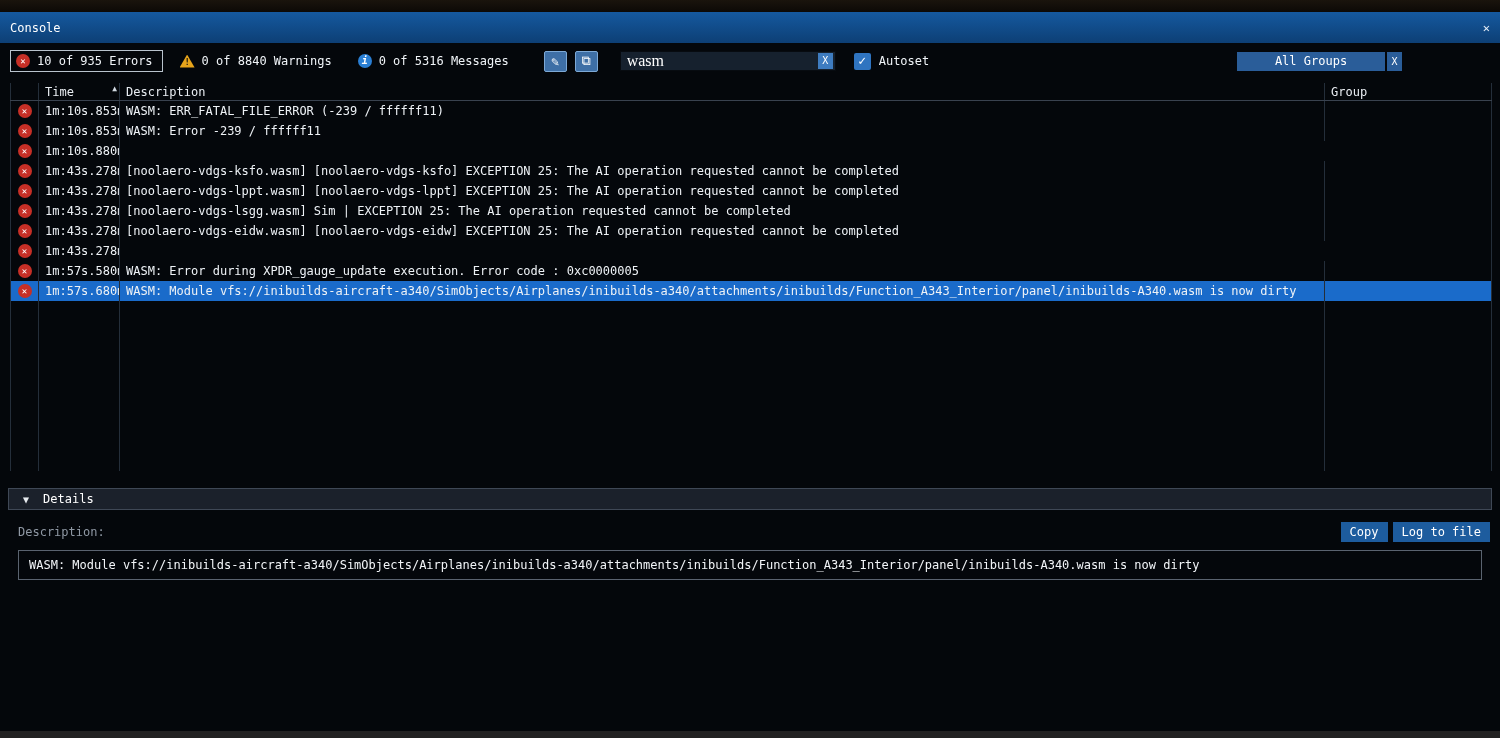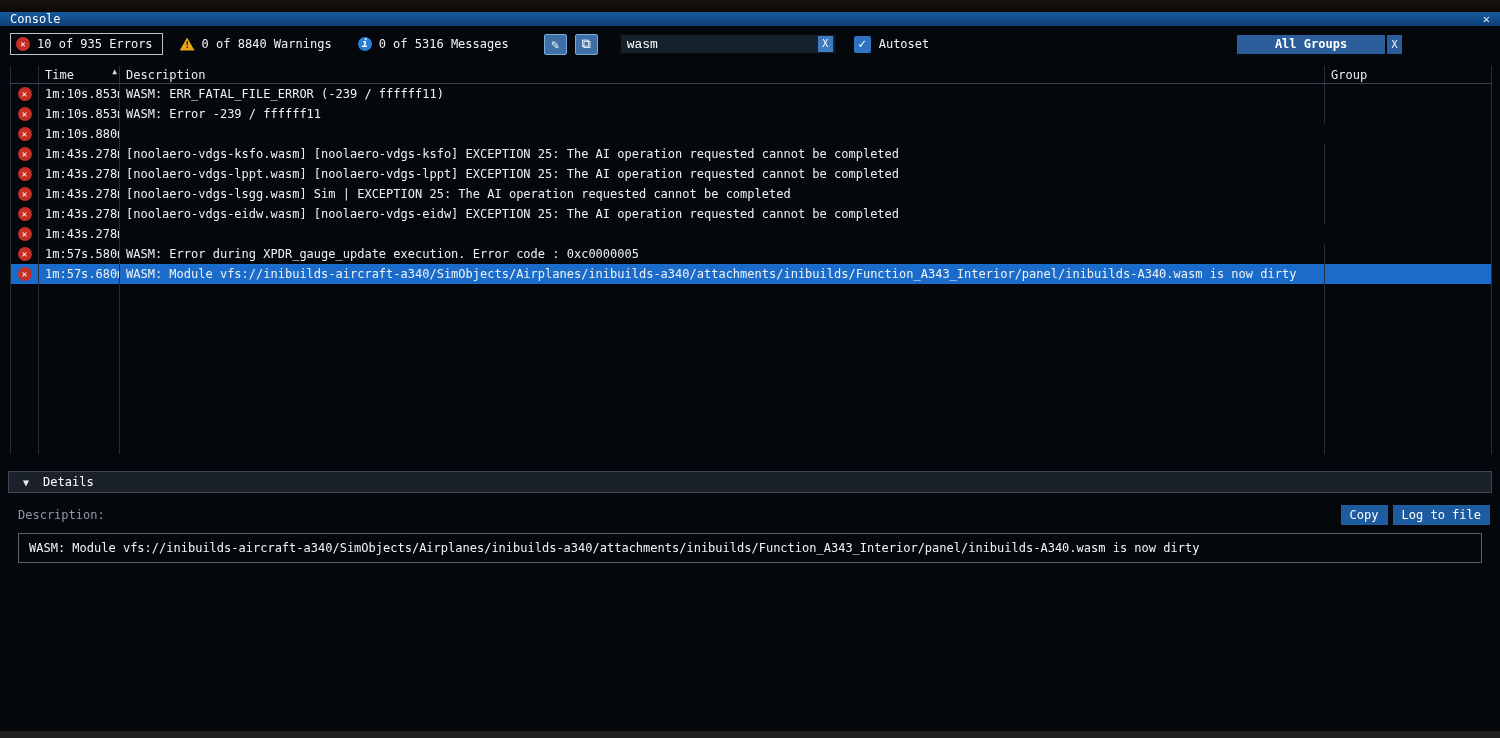--- a/index.html
+++ b/index.html
@@ -8,21 +8,21 @@
     background:#04070b;
     font-family:"DejaVu Sans Mono","Liberation Mono",monospace;
     color:#eef2f6;
     position:relative;
   }
   .top-strip { height:12px; background:linear-gradient(#1a140d,#0c0906); }
   .bottom-strip { position:absolute; bottom:0; left:0; width:100%; height:7px; background:#222222; }
 
   
   .titlebar {
-    height:14px; background:linear-gradient(#15599f,#0d3f75);
+    height:31px; background:linear-gradient(#15599f,#0d3f75);
     display:flex; align-items:center; justify-content:space-between;
     padding:0 10px; font-size:12px; color:#ffffff;
   }
   .titlebar .close { font-size:12px; cursor:default; color:#e8f0f8; }
 
   
   .toolbar {
     height:36px; display:flex; align-items:center; padding:0 10px;
     font-size:12px; color:#f0f4f8; background:#04070b;
   }
@@ -50,35 +50,35 @@
     border-radius:2px; color:#ffffff; display:flex; align-items:center;
     justify-content:center; font-size:13px; margin-left:8px; cursor:default;
   }
   .tool-btn.first { margin-left:26px; }
   .filter-input-wrap {
     margin-left:22px; width:216px; height:20px; background:#16212e;
     border:1px solid #070b10; display:flex; align-items:center; padding-right:2px;
   }
   .filter-input-wrap input {
     flex:1; background:transparent; border:none; outline:none;
-    color:#ffffff; font-family:Liberation Mono, monospace; font-size:13px; padding:0 6px; min-width:0;
+    color:#ffffff; font-family:Liberation Serif, serif; font-size:16px; padding:0 6px; min-width:0;
   }
   .clear-btn {
     width:15px; height:16px; background:#3e7cc0; color:#ffffff;
     font-size:10px; line-height:16px; text-align:center; cursor:default;
   }
   .checkbox {
     margin-left:18px; width:17px; height:17px; background:#2f74c0; border-radius:2px;
     color:#ffffff; font-size:13px; line-height:16px; text-align:center; cursor:default;
   }
   .autoset-label { margin-left:8px; }
   .right-group { margin-left:auto; margin-right:88px; display:flex; gap:2px; }
   .groups-btn {
     width:148px; height:19px; background:#2a5d99; color:#ffffff;
-    display:flex; align-items:center; justify-content:center; font-size:12px; cursor:default;font-weight:bold;
+    display:flex; align-items:center; justify-content:center; font-size:12px; cursor:default;
   }
   .groups-clear {
     width:15px; height:19px; background:#2a5d99; color:#ffffff;
     font-size:10px; line-height:19px; text-align:center; cursor:default;
   }
 
   
   .table {
     margin:4px 8px 0 10px; height:388px;
     display:flex; flex-direction:column; font-size:12px;

